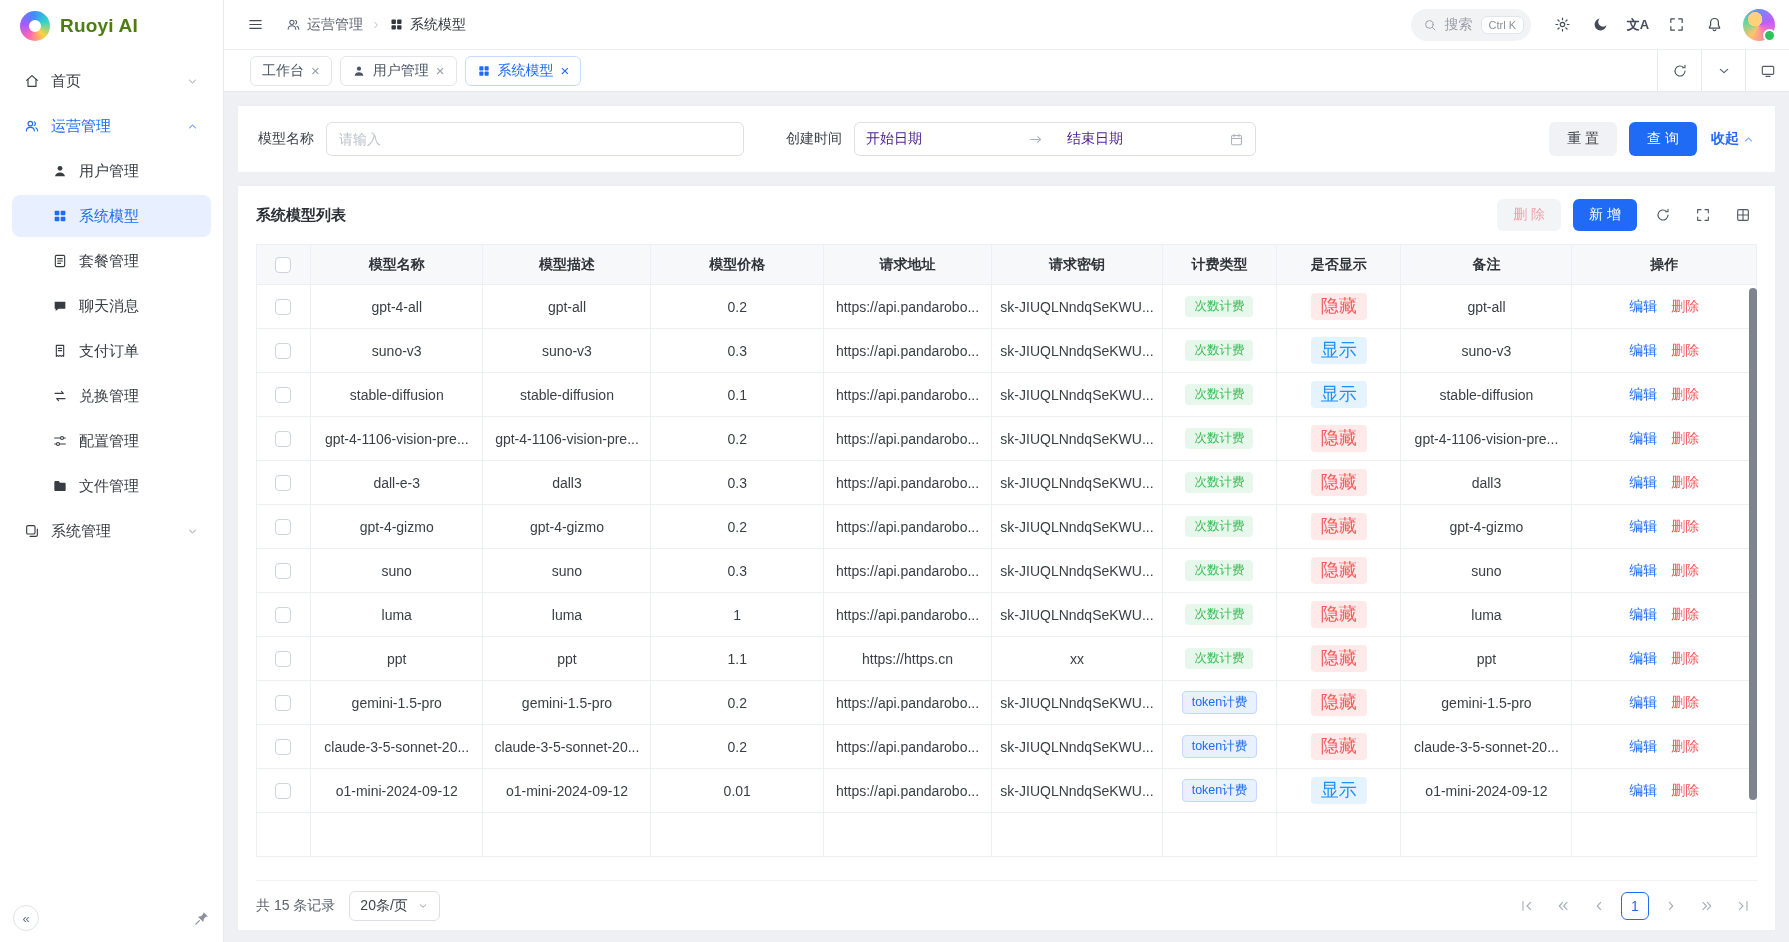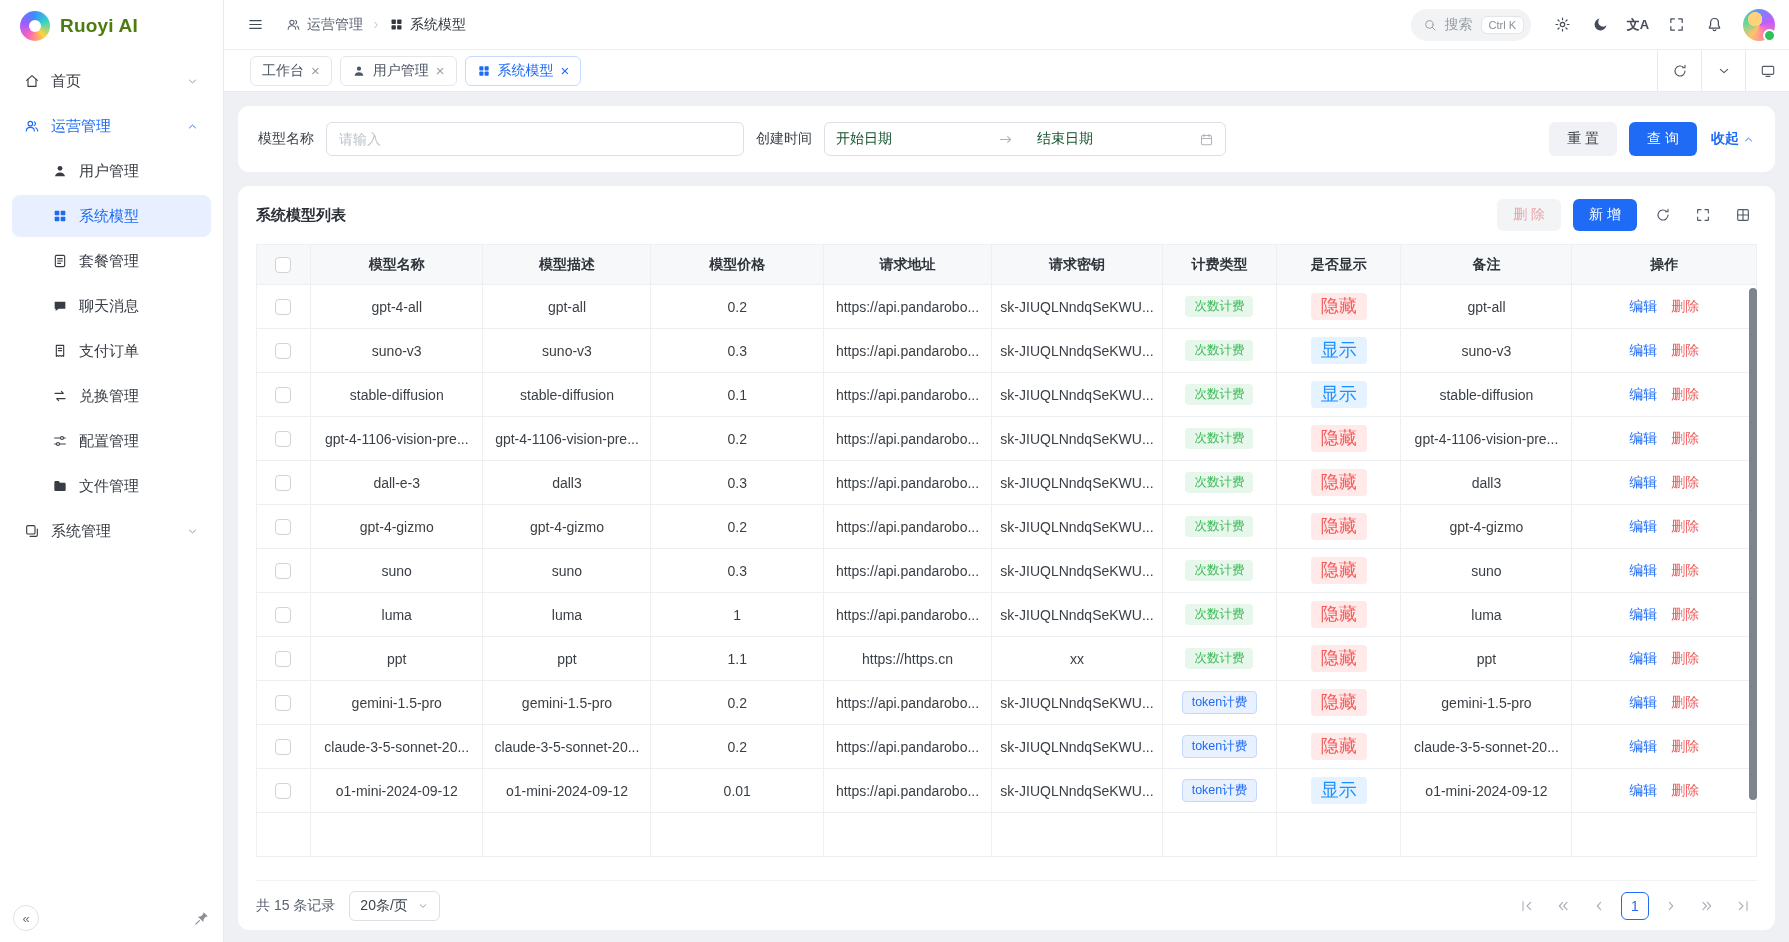--- a/index.html
+++ b/index.html
@@ -55,28 +55,28 @@
   .tab .icn svg{width:14px;height:14px}
   .tab.active{color:var(--primary,#1f6bf5);border-color:#c6d9ff}
   .tab-close{font-size:15px;color:#9aa0a8;line-height:1;font-style:normal}
   .tab.active .tab-close{color:var(--primary,#1f6bf5)}
   .tab-actions{display:flex}
   .tab-action{width:44px;border:none;border-left:1px solid #e7eaee;display:flex;align-items:center;justify-content:center;color:#545b66;cursor:pointer;background:#fff}
   .tab-action svg{width:16px;height:16px}
 
   
   .content{flex:1;padding:14px 14px 12px;display:flex;flex-direction:column;gap:14px;min-height:0}
-  .card{background:#fff;border-radius:11px}
+  .card{background:#fff;border-radius:0}
 
   .filter-card{display:flex;align-items:center;gap:12px;padding:0 20px;height:66px;flex:none}
   .filter-label{color:#3d434b;font-size:14px;white-space:nowrap}
-  .lbl2{}
+  .lbl2{margin-left:30px}
   .text-input{width:418px;height:34px;border:1px solid #dcdfe5;border-radius:6px;padding:0 12px;font-size:14px;color:#333;background:#fff;outline:none;font-family:inherit}
   .text-input::placeholder{color:#bcc2cc}
-  .date-range{width:402px;height:34px;border:1px solid #dcdfe5;border-radius:6px;display:flex;align-items:center;gap:24px;padding:0 11px;color:#14532d;cursor:pointer;background:#fff}
+  .date-range{width:402px;height:34px;border:1px solid #dcdfe5;border-radius:6px;display:flex;align-items:center;gap:24px;padding:0 11px;color:#4c1d95;cursor:pointer;background:#fff}
   .date-range .ph{flex:1;font-size:14px;text-align:left}
   .date-range .icn{color:#aeb4bd}
   .date-range .icn svg{width:15px;height:15px}
   .spacer{flex:1}
   .btn{height:34px;padding:0 18px;border-radius:6px;border:none;font-size:14px;cursor:pointer;font-family:inherit;white-space:nowrap}
   .btn.ghost{background:#f1f2f5;color:#3d434b}
   .btn.primary{background:var(--primary,#1f6bf5);color:#fff}
   .btn.danger-soft{background:#f3f4f6;color:#eba3a8;cursor:not-allowed}
   .collapse-link{display:flex;align-items:center;gap:3px;color:var(--primary,#1f6bf5);font-size:14px;font-weight:600;cursor:pointer;background:none;border:none;font-family:inherit;margin-left:2px}
   .collapse-link svg{width:13px;height:13px}

